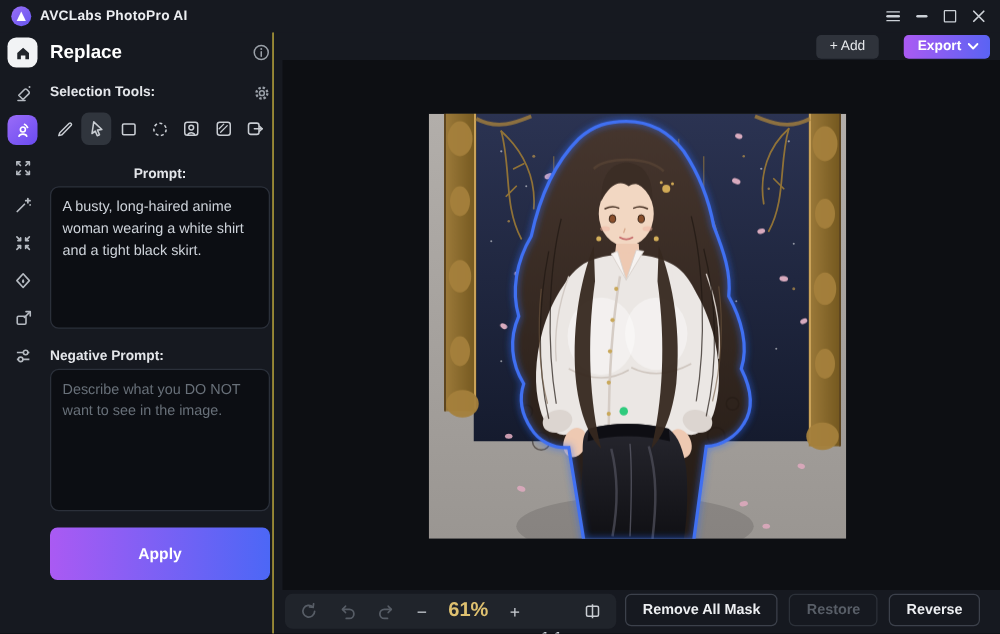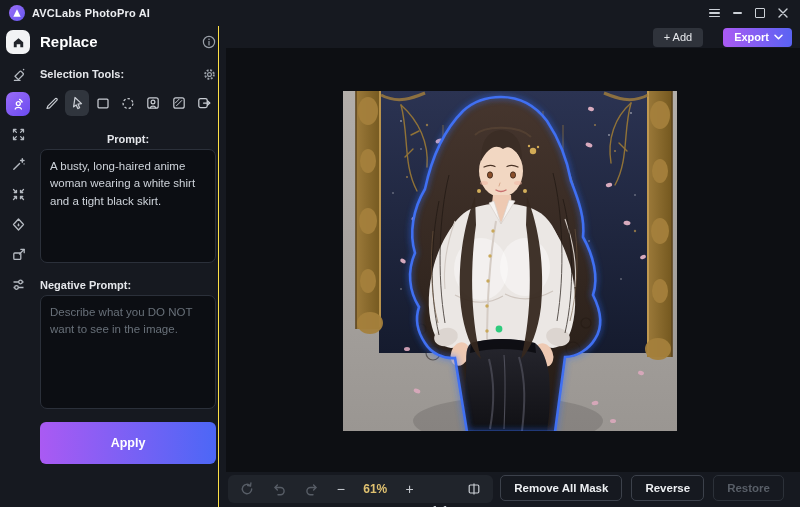--- a/index.html
+++ b/index.html
@@ -53,21 +53,21 @@
   .canvas { flex:1; margin-left:7px; background:#0d0f13; position:relative; }
   .artwork { position:absolute; left:117px; top:43px; width:334px; height:340px; display:block; }
 
   
   .stage-footer { height:35px; position:relative; }
   .toolbar { position:absolute; left:9px; top:3px; width:265px; height:28px; background:#20242b; border-radius:6px; display:flex; align-items:center; justify-content:space-between; padding:0 12px; box-sizing:border-box; }
   .tbtn { display:flex; align-items:center; justify-content:center; background:none; border:none; padding:0; font-family:inherit; cursor:pointer; }
   .dim-ic { color:#575d66; }
   .bright { color:#c9cdd3; }
   .zoom-sign { font-size:14px; color:#c9cdd3; line-height:1; }
-  .zoom-value { font-size:12px; font-weight:700; color:#dfc170; }
+  .zoom-value { font-size:16px; font-weight:700; color:#dfc170; }
   .ratio { font-size:10.5px; font-weight:700; color:#c9cdd3; letter-spacing:.5px;margin-top:42px; }
   .actions { position:absolute; right:16px; top:3px; display:flex; gap:9px; }
   .action-btn { height:26px; padding:0 13px; background:transparent; border:1px solid #3c414b; border-radius:5px; color:#edeff2; font-size:11.5px; font-weight:600; font-family:inherit; cursor:pointer; }
   .action-btn.disabled { color:#585e67; border-color:#2c3139; cursor:default; }
 </style>
 </head>
 <body>
 
 <div class="window">
 
@@ -471,19 +471,19 @@
           <button class="tbtn ratio">1:1</button>
           <button class="tbtn bright">
             <svg width="14" height="14" viewBox="0 0 14 14" fill="none" stroke="currentColor" stroke-width="1.2">
                 <rect x="2.2" y="3" width="9.6" height="8" rx="1.2"></rect>
                 <path d="M7,1.4 V12.6"></path>
               </svg>
           </button>
         </div>
         <div class="actions">
           <button class="action-btn">Remove All Mask</button>
+          <button class="action-btn disabled">Restore</button>
           <button class="action-btn">Reverse</button>
-          <button class="action-btn disabled">Restore</button>
         </div>
       </div>
     </main>
   </div>
 </div>
 
 </body></html>

